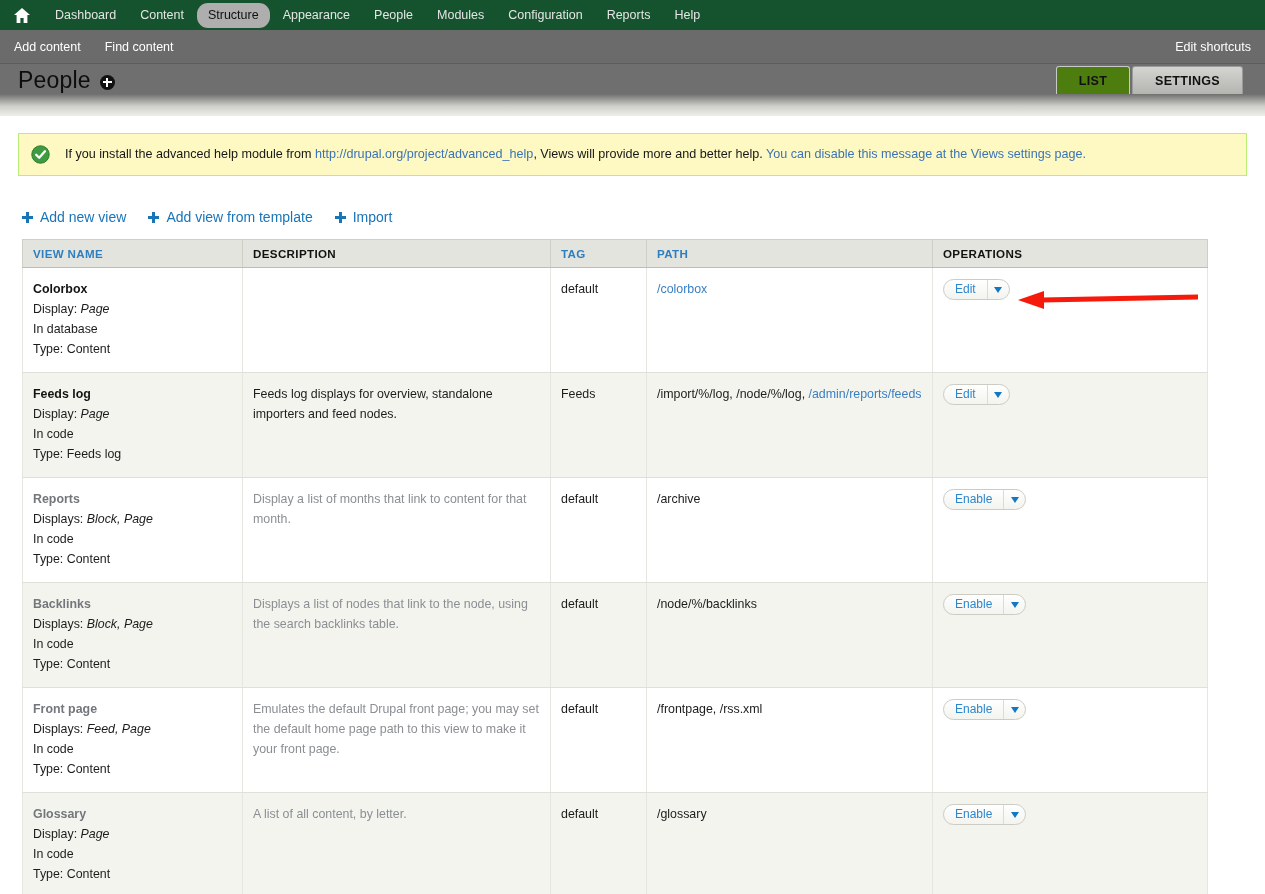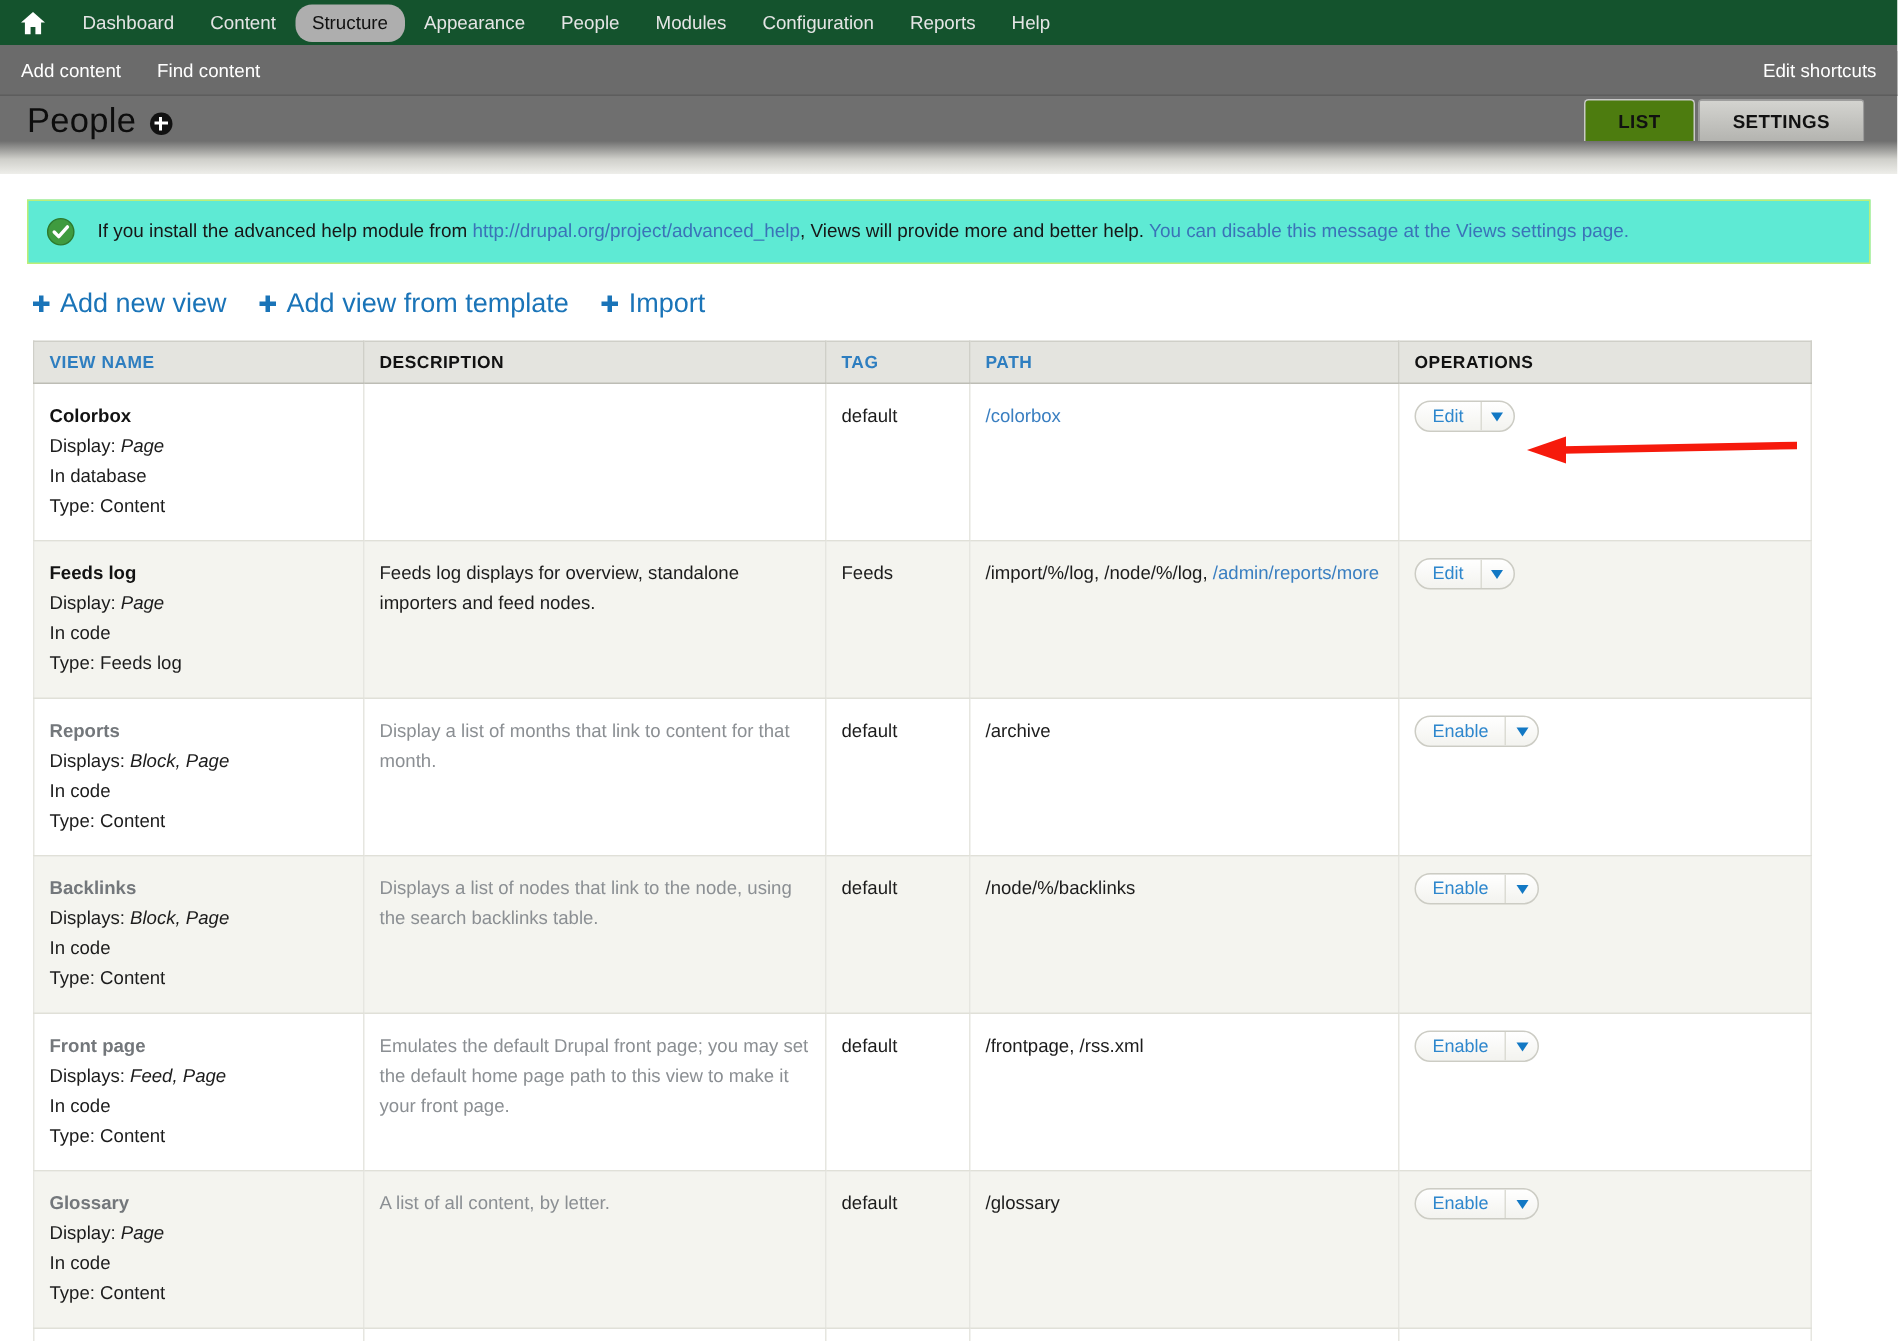--- a/index.html
+++ b/index.html
@@ -141,39 +141,39 @@
   
   #head-fade {
     height: 22px;
     background: linear-gradient(#6f6f6f 0%, #cfcfca 55%, #eeeeea 100%);
   }
 
   
   #status-msg {
     position: relative;
     margin: 17px 18px 0 18px;
-    background: #5eead4;
+    background: #fef9c3;
     border: 1px solid #be7;
     padding: 12px 14px 12px 46px;
     font-size: 12.6px;
     color: #171717;
     line-height: 17px;
   }
   .check-icon {
     position: absolute;
     left: 12px; top: 11px;
     width: 19px; height: 19px;
   }
   #status-msg a { color: #3a73b8; text-decoration: none; }
 
   
   #action-links {
     display: flex; align-items: center;
-    margin: 16px 0 14px 22px;
-    font-size: 18px;
+    margin: 33px 0 14px 22px;
+    font-size: 14px;
   }
   .action-link {
     display: flex; align-items: center;
     margin-right: 22px;
     color: #1a74b8;
     cursor: pointer;
     white-space: nowrap;
   }
   .plus-blue {
     position: relative;
@@ -386,21 +386,21 @@
         <td class="col-name">
           <span class="vname">Feeds log</span>
           <span class="vmeta">Display: <em>Page</em></span>
           <span class="vmeta">In code</span>
           <span class="vmeta">Type: Feeds log</span>
         </td>
         <td class="col-desc">
           <span class="desc">Feeds log displays for overview, standalone importers and feed nodes.</span>
         </td>
         <td class="col-tag tag">Feeds</td>
-        <td class="col-path path"><span>/import/%/log, /node/%/log, </span><a class="path-link" href="#">/admin/reports/more</a></td>
+        <td class="col-path path"><span>/import/%/log, /node/%/log, </span><a class="path-link" href="#">/admin/reports/feeds</a></td>
         <td class="col-ops">
           <div class="ops-wrap">
             <div class="ops-btn">
               <span class="ops-label">Edit</span>
               <span class="ops-arrow">
                 <span class="caret-blue"></span>
               </span>
             </div>
           </div>
         </td>

